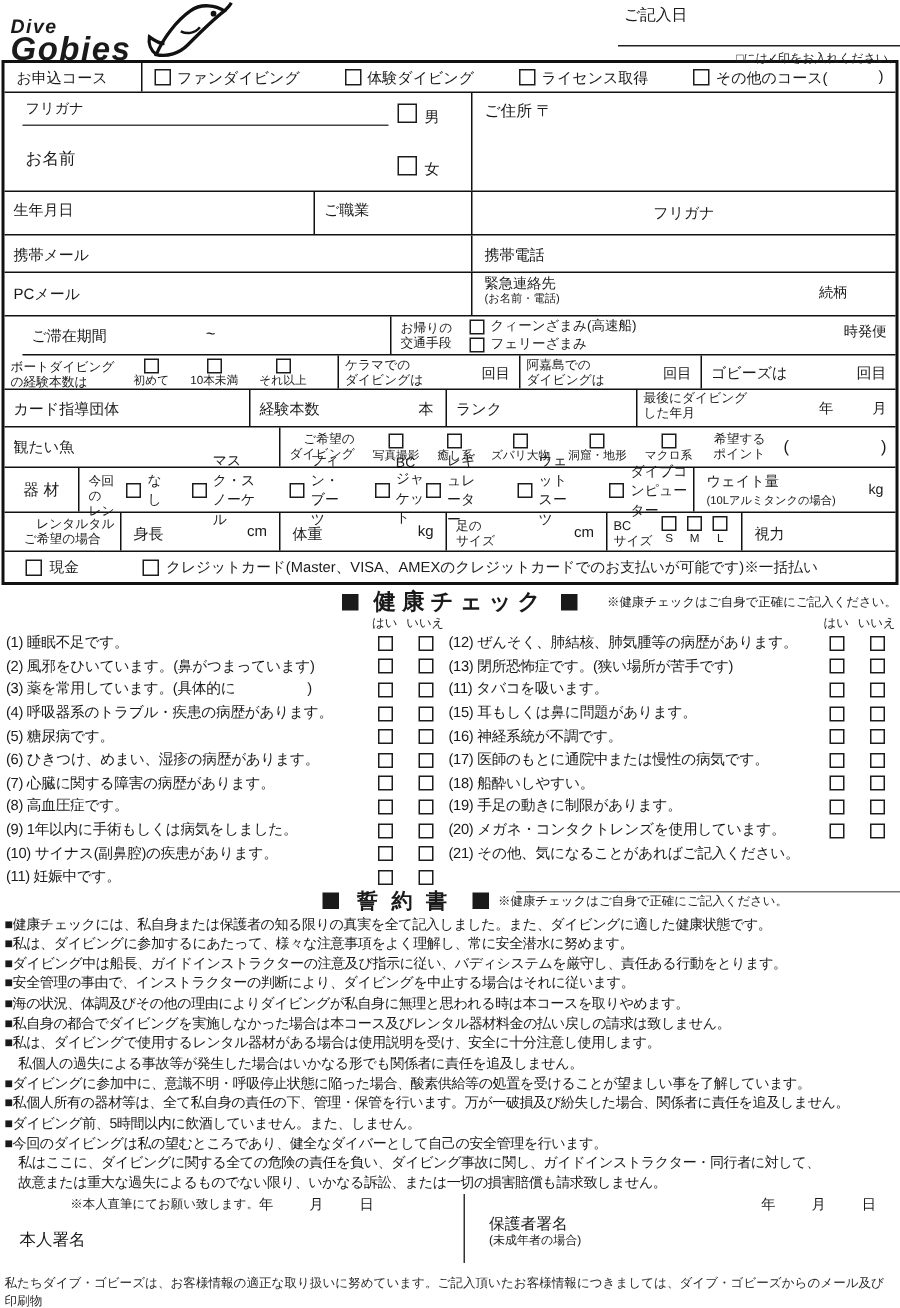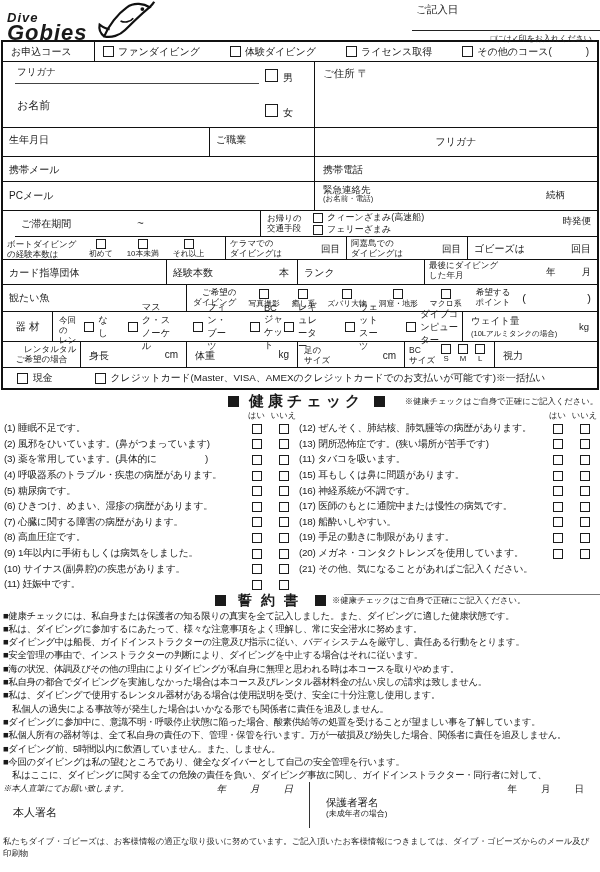--- a/index.html
+++ b/index.html
@@ -156,21 +156,21 @@
   .p-rule { position:absolute; top:1px; right:0; width:256px; border-top:1px solid #777; }
   .p-head { display:flex; align-items:center; height:16px; }
   .p-head .sq.first { margin-left:212px; }
   .p-title { font-size:14px; font-weight:700; letter-spacing:9px; margin:0 8px 0 12px; white-space:nowrap; }
   .p-note { margin-left:6px; font-size:8.3px; }
   .p-line { font-size:9.4px; letter-spacing:-0.3px; line-height:13.3px; white-space:nowrap; }
 
   
   .sign { display:flex; height:46px; margin-top:1px; }
   .sign-left { width:310px; border-right:1.5px solid #333; padding:1px 6px 0 3px; }
-  .sl-top { display:flex; justify-content:space-between; align-items:flex-start;font-style:italic; }
+  .sl-top { display:flex; justify-content:center; align-items:flex-start; }
   .sig-note { font-size:8.3px; }
   .ymd { display:flex; gap:24px; font-size:9.5px; margin-right:10px; }
   .self-sig { font-size:11px; margin:9px 0 0 10px; }
   .sign-right { flex:1; padding:1px 6px 0 16px; }
   .sr-top { display:flex; justify-content:flex-end; }
   .guard { margin-top:0; line-height:1.2; }
   .guard .t { font-size:10.5px; } .guard .s { font-size:8px; }
 
   
   .foot { padding:7px 3px 0 3px; font-size:8.4px; line-height:12px; color:#2a2a2a; }
@@ -783,20 +783,21 @@
       <div class="p-line">■ダイビングに参加中に、意識不明・呼吸停止状態に陥った場合、酸素供給等の処置を受けることが望ましい事を了解しています。</div>
 
       <div class="p-line">■私個人所有の器材等は、全て私自身の責任の下、管理・保管を行います。万が一破損及び紛失した場合、関係者に責任を追及しません。</div>
 
       <div class="p-line">■ダイビング前、5時間以内に飲酒していません。また、しません。</div>
 
       <div class="p-line">■今回のダイビングは私の望むところであり、健全なダイバーとして自己の安全管理を行います。</div>
 
       <div class="p-line">　私はここに、ダイビングに関する全ての危険の責任を負い、ダイビング事故に関し、ガイドインストラクター・同行者に対して、</div>
 
+      <div class="p-line">　故意または重大な過失によるものでない限り、いかなる訴訟、または一切の損害賠償も請求致しません。</div>
 
   </div>
 
   <div class="sign">
     <div class="sign-left">
       <div class="sl-top">
         <span class="sig-note">※本人直筆にてお願い致します。</span>
         <span class="ymd">
           <span>年</span>
           <span>月</span>

